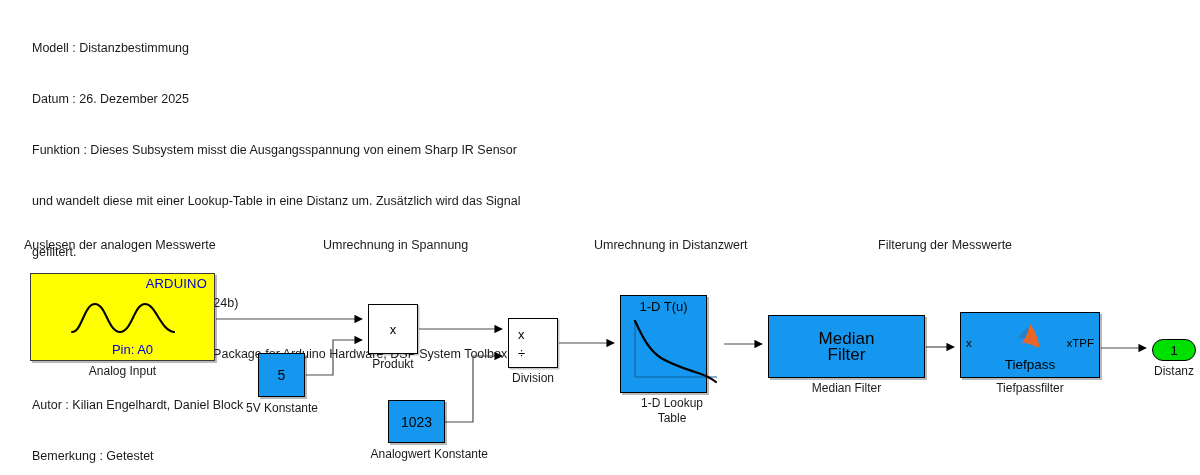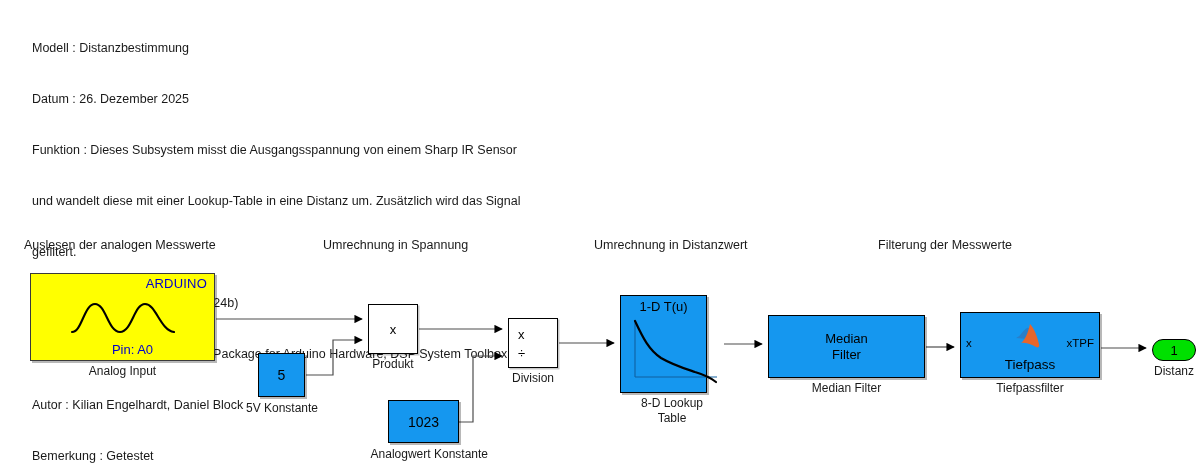--- a/index.html
+++ b/index.html
@@ -74,21 +74,21 @@
     position: absolute; left: 0; right: 0; bottom: 3px;
     text-align: center; font-size: 13px; color: #0000cc; padding-left: 20px;
   }
   #arduino-wave {
     position: absolute; left: 50%; top: 26px;
     transform: translateX(-50%);
   }
 
   
   #const5-block   { left: 258px; top: 353px; width: 47px; height: 44px; }
-  #const1023-block{ left: 388px; top: 400px; width: 71px; height: 43px; padding-left: 36px; }
+  #const1023-block{ left: 388px; top: 400px; width: 57px; height: 43px; padding-left: 36px; }
   .const-value {
     position: absolute; inset: 0;
     display: flex; align-items: center; justify-content: center;
     font-size: 14px; color: #000;
   }
 
   
   #produkt-block  { left: 368px; top: 304px; width: 50px; height: 50px; }
   #division-block { left: 508px; top: 318px; width: 50px; height: 50px; }
   #produkt-sign {
@@ -110,21 +110,21 @@
     text-align: center; font-size: 13px; color: #000;
   }
   #lookup-curve { position: absolute; left: 0; top: 18px; }
 
   
   #median-block { left: 768px; top: 315px; width: 157px; height: 63px; }
   #median-label {
     position: absolute; inset: 0;
     display: flex; flex-direction: column;
     align-items: center; justify-content: center;
-    font-size: 13px; line-height: 16px; color: #000;
+    font-size: 17px; line-height: 16px; color: #000;
     white-space: pre-line; text-align: center;
   }
 
   
   #tiefpass-block { left: 960px; top: 312px; width: 140px; height: 66px; }
   #tiefpass-in-port {
     position: absolute; left: 5px; top: 24px; font-size: 11.5px;
   }
   #tiefpass-out-port {
     position: absolute; right: 5px; top: 24px; font-size: 11.5px;
@@ -238,21 +238,21 @@
 <div class="blk-caption" style="left:483px; top:371px; width:100px;">Division</div>
 
 <div class="blk sl-blue" id="lookup-block">
   <div id="lookup-title">1-D T(u)</div>
   <svg id="lookup-curve" width="103" height="80" viewBox="0 0 103 80">
     <path d="M 14 63 L 14 9" stroke="#1060a0" stroke-width="1.1" fill="none"></path>
     <path d="M 14 63 L 96 63" stroke="#1060a0" stroke-width="1.1" fill="none"></path>
     <path d="M 14 7 C 22 24, 28 36, 40 44 C 52 51, 62 54, 74 58 C 84 61, 90 64, 95 68" fill="none" stroke="#000" stroke-width="2.2" stroke-linecap="round"></path>
   </svg>
 </div>
-<div class="blk-caption" style="left:608px; top:396px; width:128px;">8-D Lookup
+<div class="blk-caption" style="left:608px; top:396px; width:128px;">1-D Lookup
 Table</div>
 
 <div class="blk sl-blue" id="median-block">
   <div id="median-label">Median
 Filter</div>
 </div>
 <div class="blk-caption" style="left:768px; top:381px; width:157px;">Median Filter</div>
 
 <div class="blk sl-blue" id="tiefpass-block">
   <div id="tiefpass-in-port">x</div>

